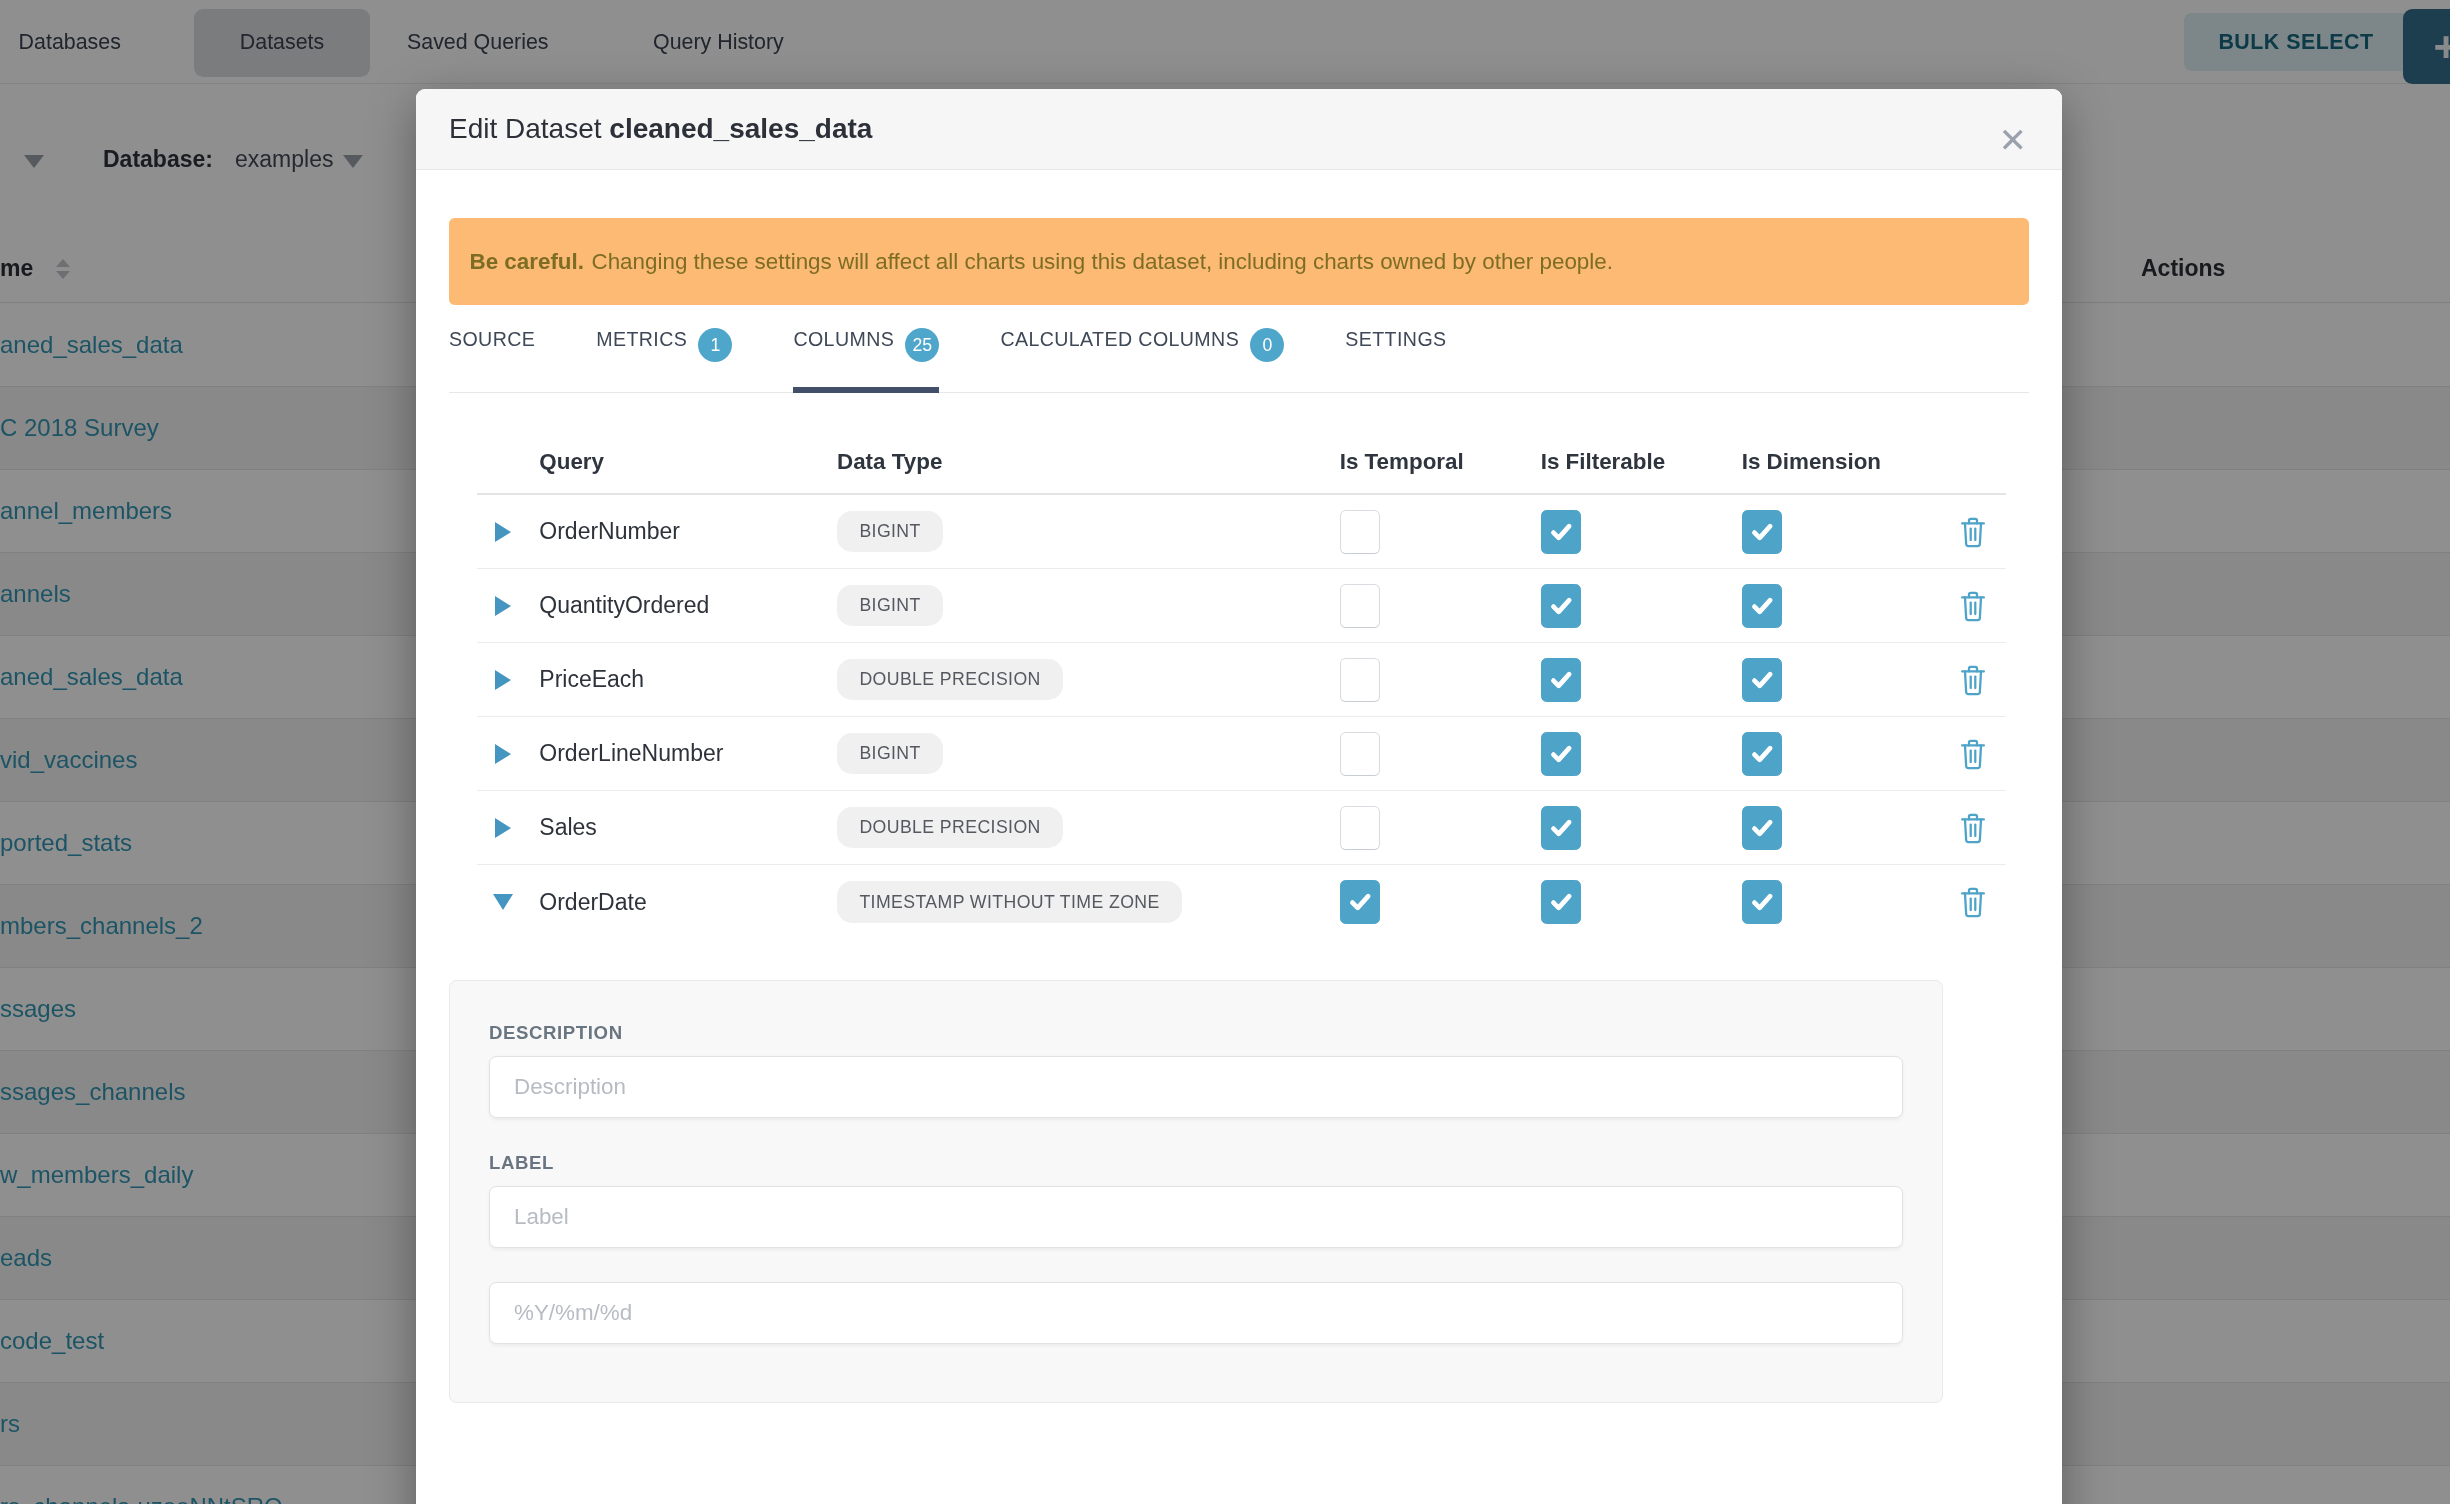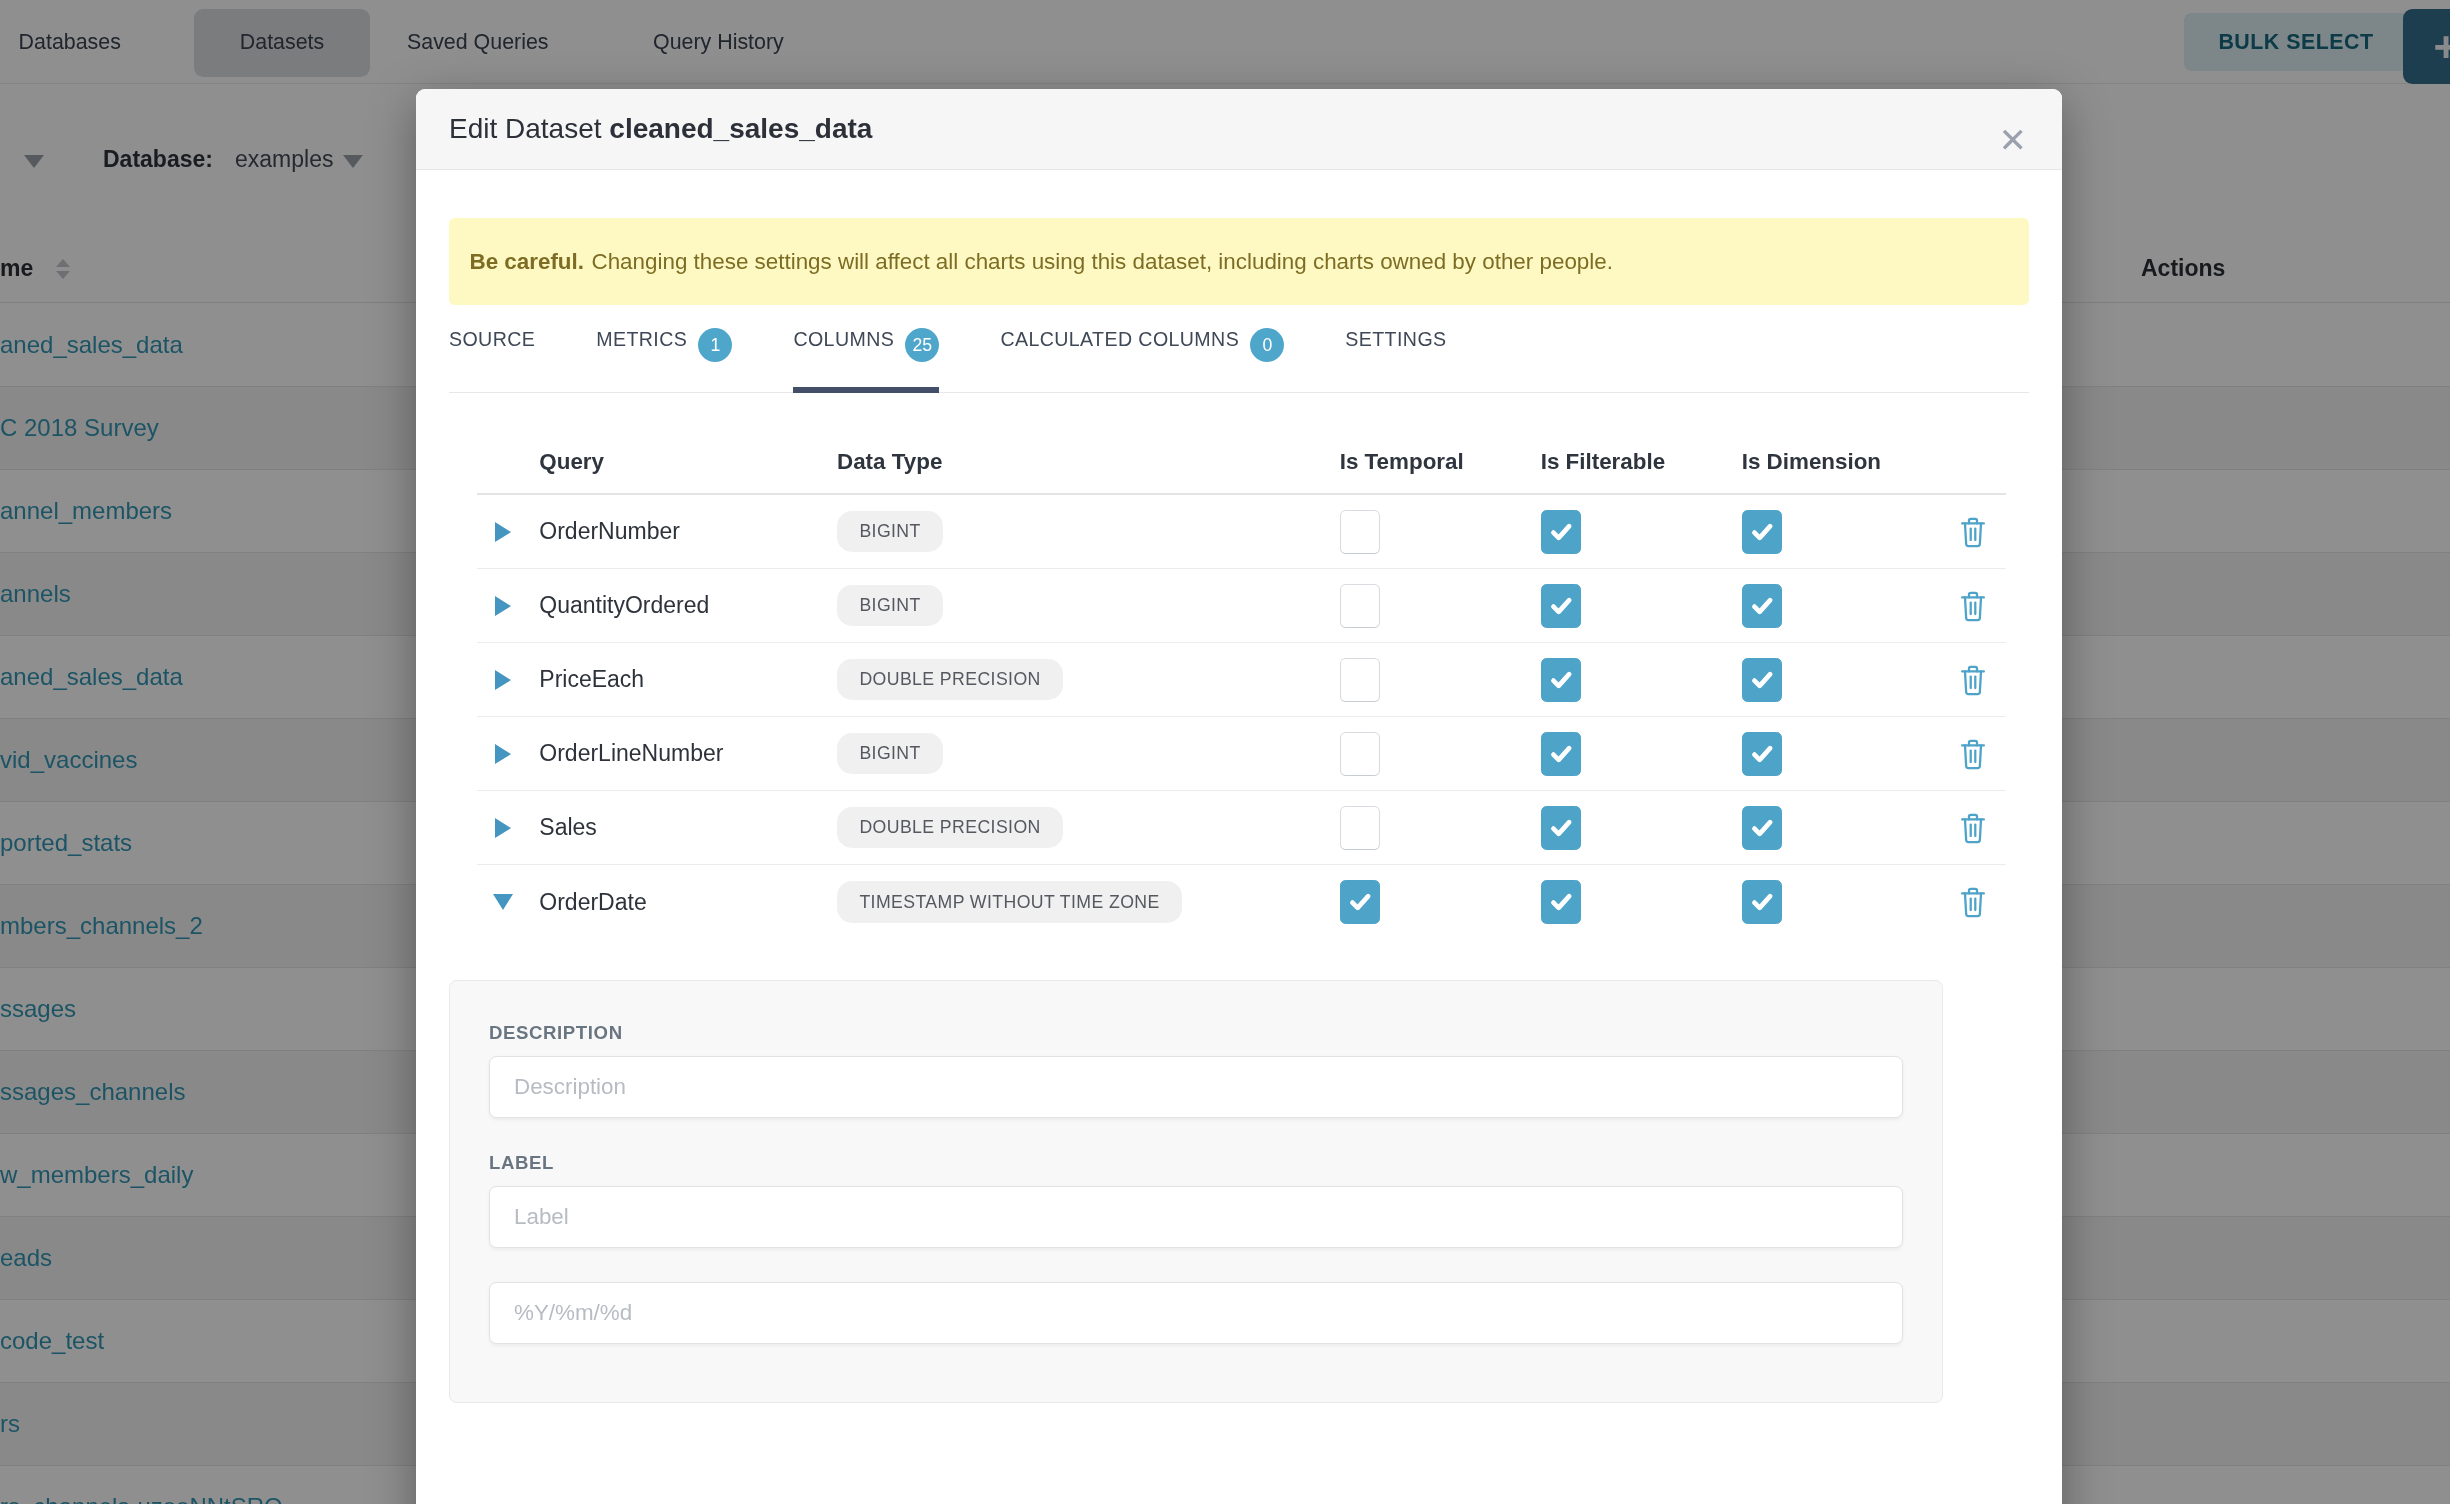--- a/index.html
+++ b/index.html
@@ -53,21 +53,21 @@
   .modal { position:absolute; left:416px; top:89px; width:1646px; height:1454px; background:#fff; border-radius:9.3px 9.3px 0 0;
            box-shadow:0 13px 47px rgba(0,0,0,0.35); }
   .modal-header { position:relative; height:81px; background:#f6f6f7; border-bottom:0.9px solid #e6e6e8; border-radius:9.3px 9.3px 0 0;
                   display:flex; align-items:center; padding:0 33px; }
   .modal-title { font-size:28px; color:#2c3038; }
   .modal-title b { font-weight:700; }
   .close { position:absolute; right:35px; top:34px; font-size:34px; color:#9ba1ac; line-height:1; cursor:pointer; }
 
   .modal-body { padding:0 33px; }
 
-  .alert { margin-top:48px; height:87px; background:#fef9c3; border-radius:5.6px; display:flex; align-items:center; padding:0 20.5px;
+  .alert { margin-top:48px; height:87px; background:#fdba74; border-radius:5.6px; display:flex; align-items:center; padding:0 20.5px;
            font-size:22.4px; color:#7d6d24; }
   .alert b { font-weight:700; margin-right:7.5px; }
 
   .tabs { margin-top:23px; height:65px; display:flex; align-items:center; border-bottom:0.9px solid #e7e7e9; }
   .tab { position:relative; height:100%; display:flex; margin-right:61px; cursor:pointer; }
   .tab-label { font-size:19.6px; font-weight:500; letter-spacing:0.4px; color:#3f4856; }
   .tab-badge { margin-left:11.2px; min-width:34px; height:34px; border-radius:17px; background:#4FA6CB; color:#fff; font-size:17.7px;
                display:flex; align-items:center; justify-content:center; padding:0 5.6px; }
   .tab.active::after { content:""; position:absolute; left:0; right:0; bottom:-0.9px; height:5.6px; background:#434F69; }
 

